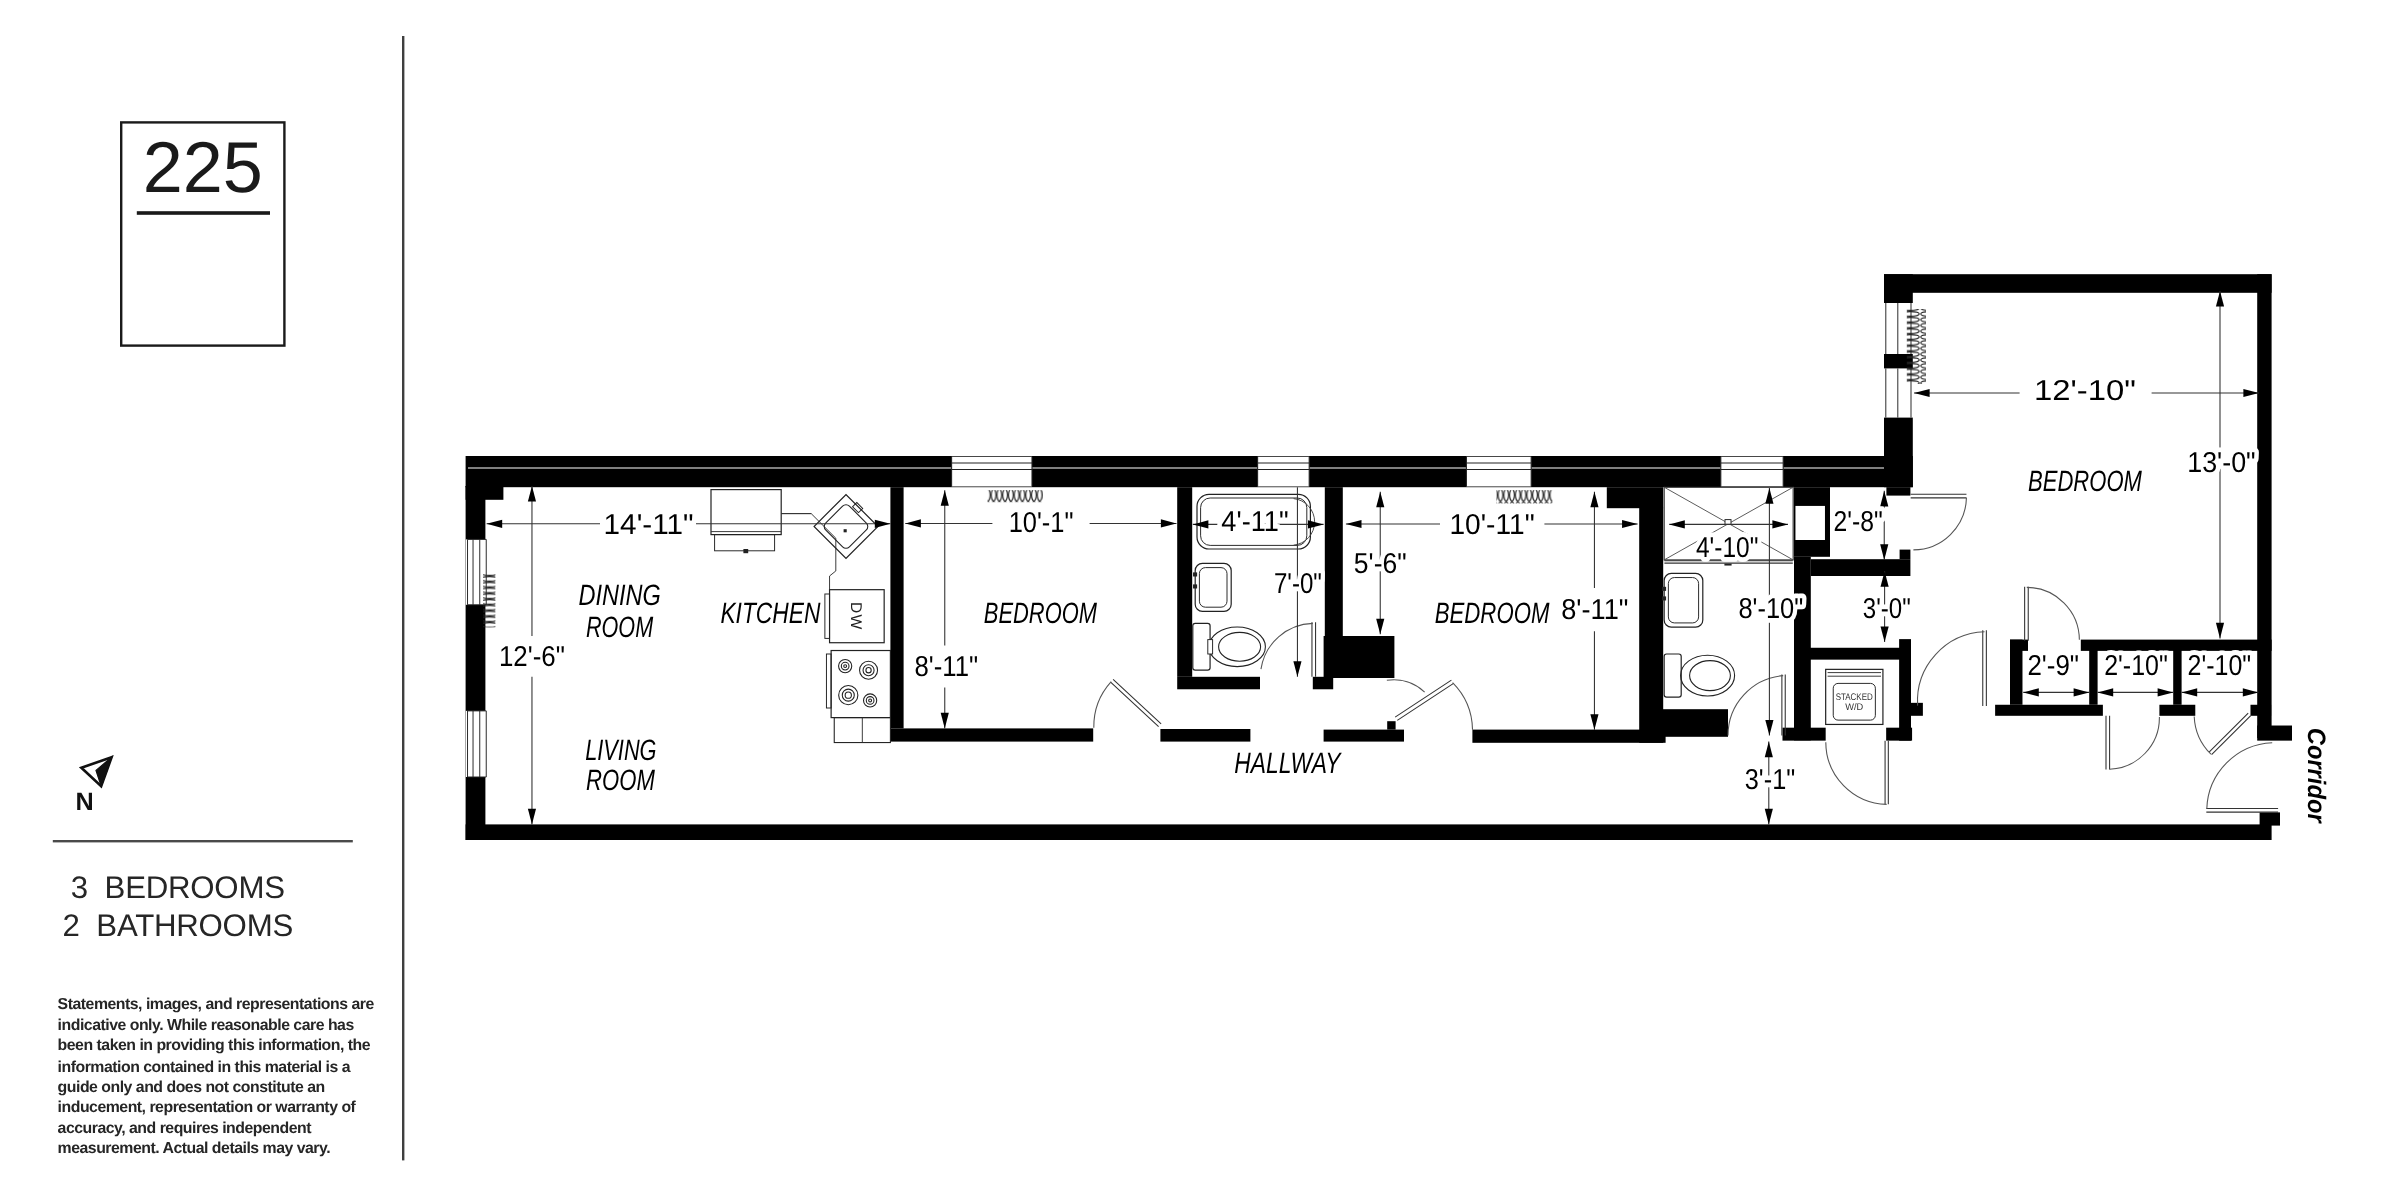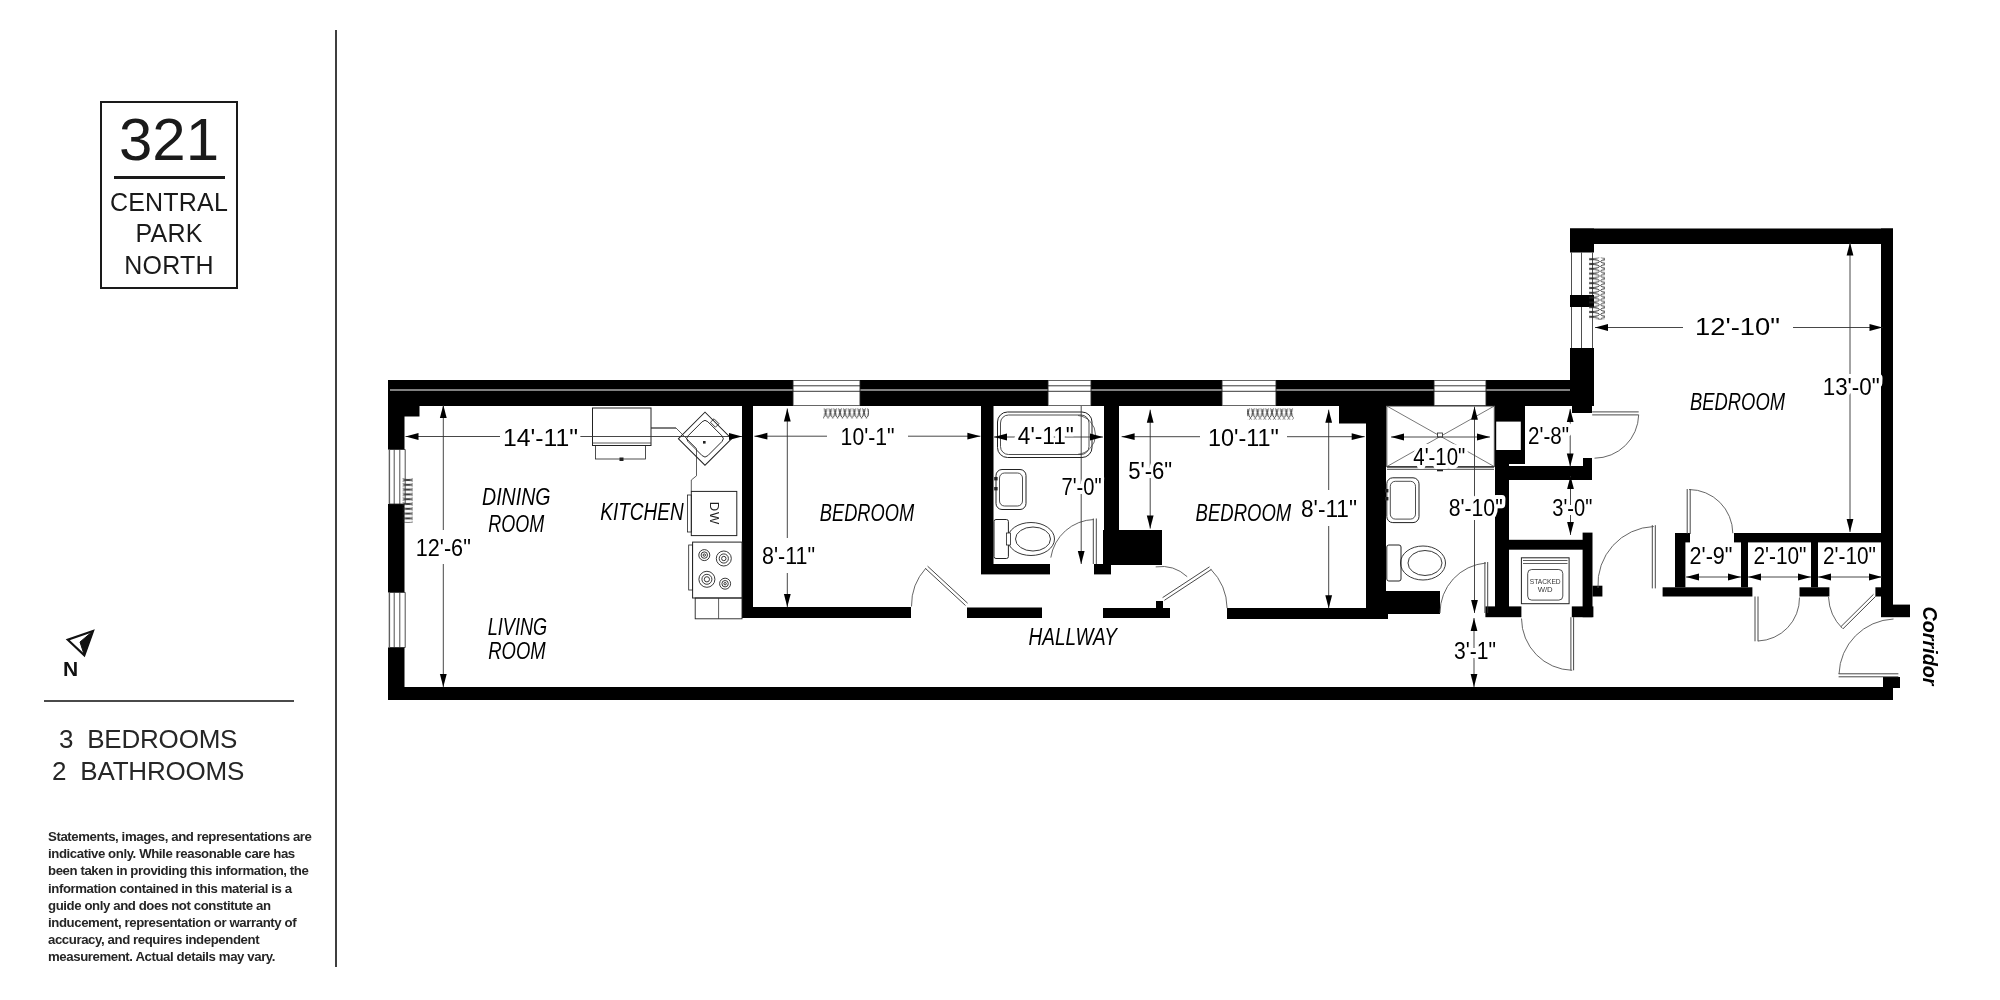--- a/index.html
+++ b/index.html
@@ -10,23 +10,22 @@
   .logo .sub{font-size:25px;line-height:31.5px;color:#1a1a1a;letter-spacing:0.2px;}
   .ntxt{position:absolute;left:63px;top:657px;font-size:21px;font-weight:bold;color:#111;}
   .vdiv{position:absolute;left:335px;top:30px;width:2px;height:937px;background:#3f3f3f;}
   .hr2{position:absolute;left:44px;top:700px;width:250px;height:2px;background:#4a4a4a;}
   .beds{position:absolute;left:52px;top:723px;font-size:26px;line-height:32px;color:#262626;letter-spacing:-0.2px;text-align:center;}
   .disc{position:absolute;left:48px;top:828px;width:300px;font-size:13.2px;line-height:17.2px;color:#262626;letter-spacing:-0.4px;font-weight:bold;}
 </style>
 </head>
 <body>
 <div class="logo">
-  <div class="num">321</div>
+  <div class="num">225</div>
   <div class="rule"></div>
-  <div class="sub">CENTRAL<br>PARK<br>NORTH</div>
 </div>
 <svg style="position:absolute;left:55px;top:613px" width="50" height="50" viewBox="0 0 50 50">
   <path d="M 38 18 L 12.8 26.8 L 29.3 42.2 Z" fill="#fff" stroke="#111" stroke-width="2.2" stroke-linejoin="miter"></path>
   <path d="M 38 18 L 25 29 L 29.3 42.2 Z" fill="#111" stroke="#111" stroke-width="1"></path>
 </svg>
 <div class="ntxt">N</div>
 <div class="vdiv"></div>
 <div class="hr2"></div>
 <div class="beds">3&nbsp;&nbsp;BEDROOMS<br>2&nbsp;&nbsp;BATHROOMS</div>
 <div class="disc">Statements, images, and representations are<br>indicative only. While reasonable care has<br>been taken in providing this information, the<br>information contained in this material is a<br>guide only and does not constitute an<br>inducement, representation or warranty of<br>accuracy, and requires independent<br>measurement. Actual details may vary.</div>

